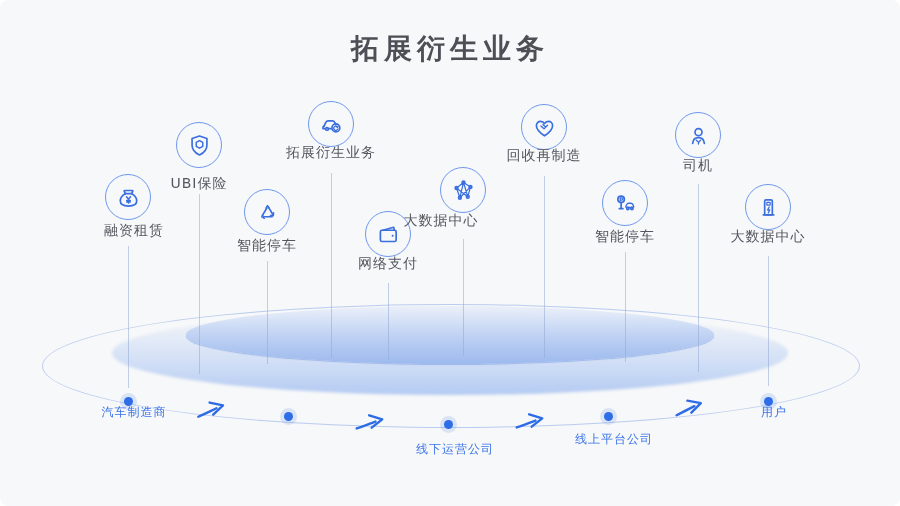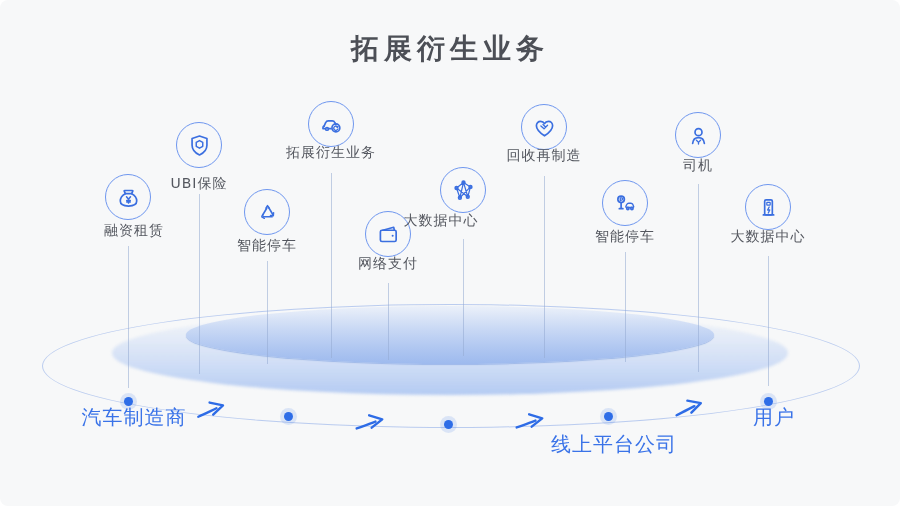--- a/index.html
+++ b/index.html
@@ -48,21 +48,21 @@
     font-size:14px;letter-spacing:1px;color:#54575f;
   }
 
   
   .dot{
     position:absolute;width:9px;height:9px;border-radius:50%;background:#2e6de7;
     box-shadow:0 0 0 4px rgba(90,140,235,0.18);
   }
   .flabel{
     position:absolute;width:140px;text-align:center;
-    font-size:20px;letter-spacing:1px;color:#3a73e8;font-weight:500;
+    font-size:12px;letter-spacing:1px;color:#3a73e8;font-weight:500;
   }
   .arrow{position:absolute;width:36px;height:20px;}
   .arrow svg{width:36px;height:20px;stroke:#2e6ce6;fill:none;stroke-width:2.4;
     stroke-linecap:round;stroke-linejoin:round;}
 </style>
 </head>
 <body>
 
 <div class="canvas">
 
@@ -230,16 +230,17 @@
       </svg>
   </div>
   <div class="arrow" style="left:673px;top:397px;transform:rotate(-14deg)">
     <svg viewBox="0 0 36 20">
         <path d="M2,14.5 C9,13 15,11.5 21.5,10"></path>
         <path d="M16,3 L28.5,8.6 L17,15.6"></path>
       </svg>
   </div>
 
   <div class="flabel" style="left:64px;top:404px">汽车制造商</div>
+  <div class="flabel" style="left:385px;top:441px">线下运营公司</div>
   <div class="flabel" style="left:704px;top:404px">用户</div>
   <div class="flabel" style="left:544px;top:431px">线上平台公司</div>
 
 </div>
 
 </body></html>

